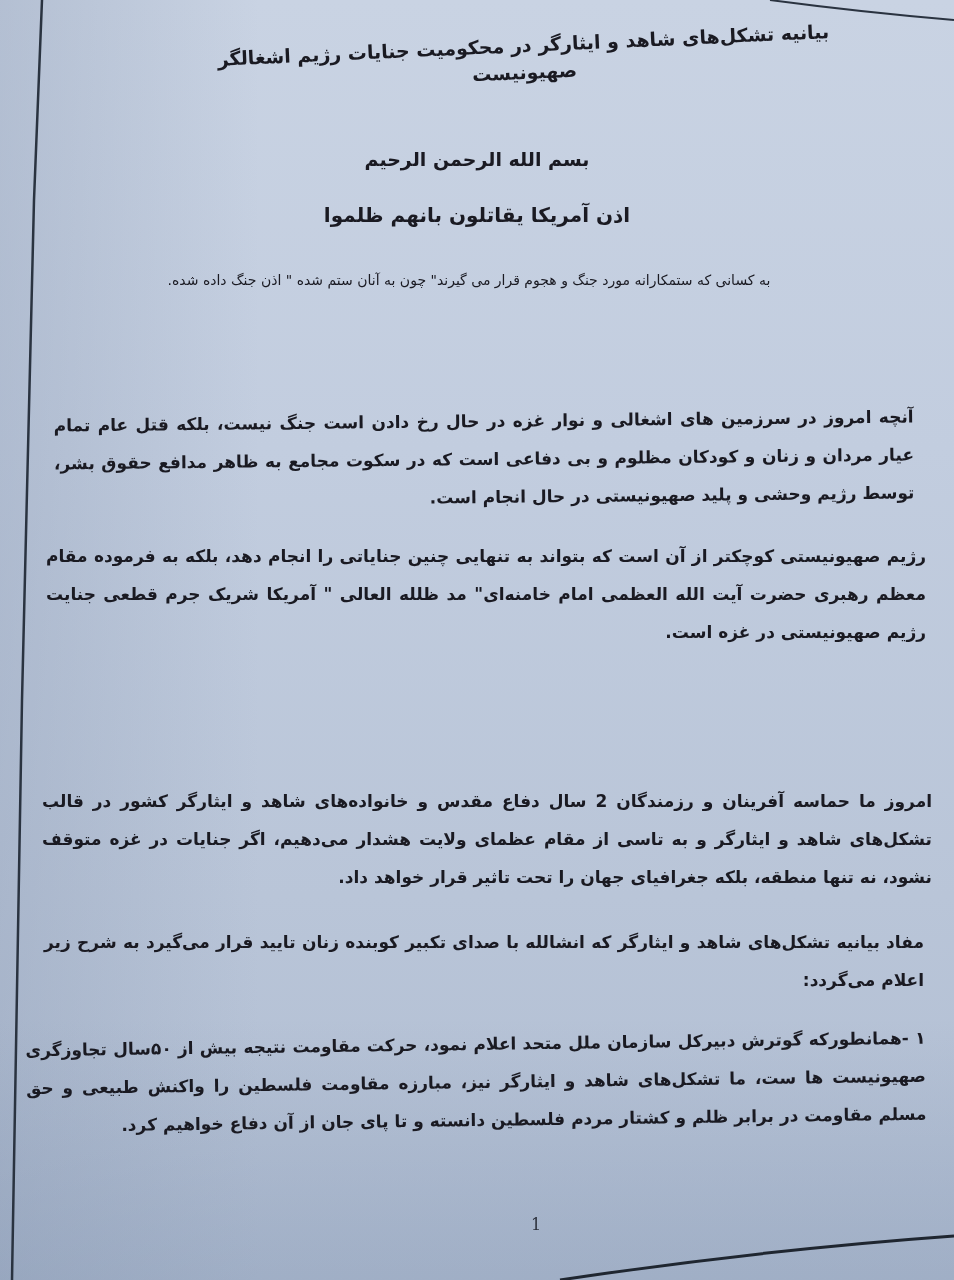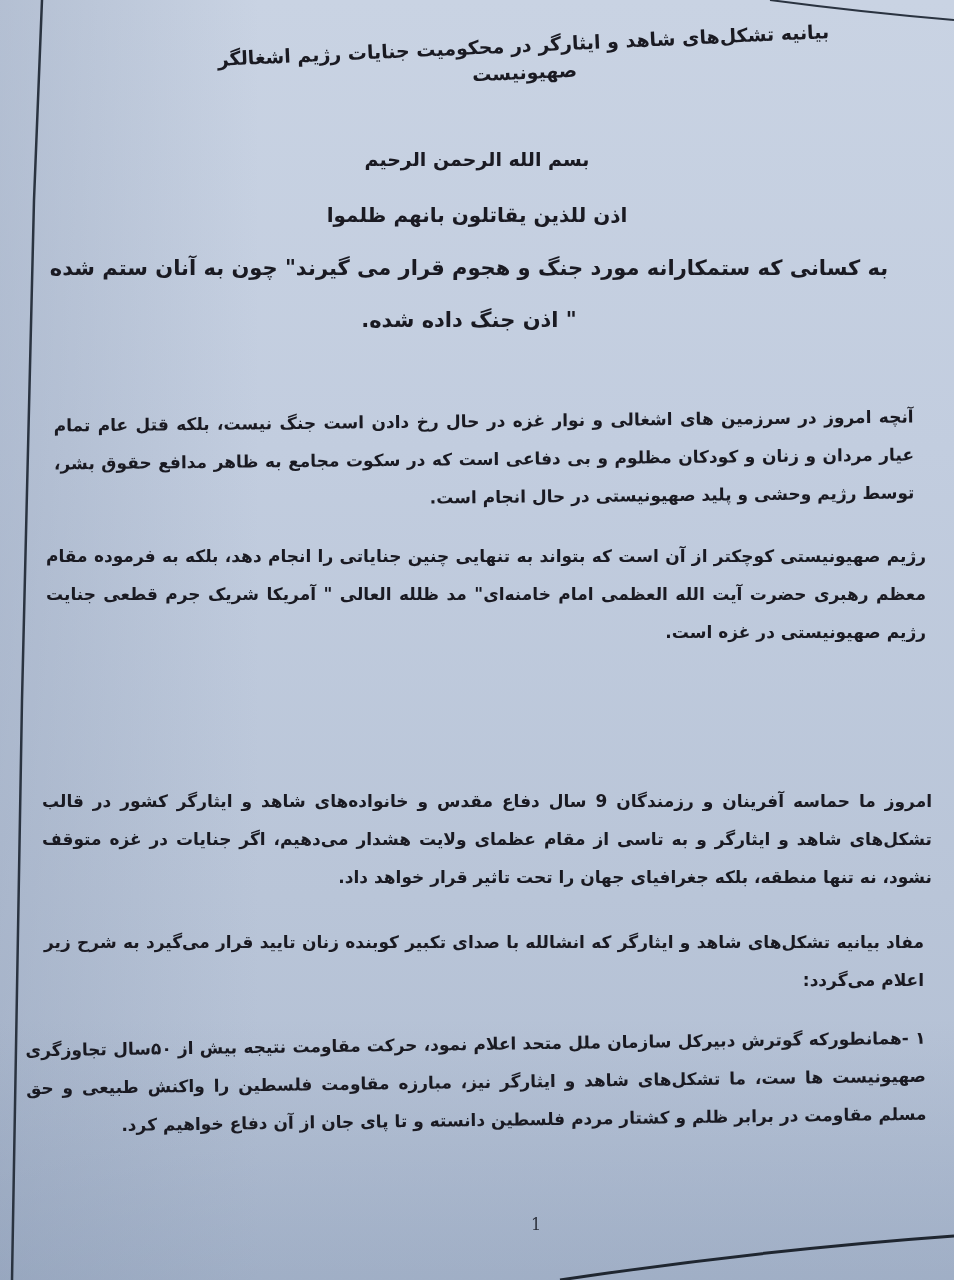--- a/index.html
+++ b/index.html
@@ -54,26 +54,26 @@
     .center-line {
       position: absolute;
       left: 0; right: 0;
       text-align: center;
       font-weight: bold;
     }
     .basmala { top: 148px; font-size: 19px; }
     .verse   { top: 203px; font-size: 20px; }
     .verse-translation {
       position: absolute;
-      top: 242px;
+      top: 254px;
       right: 60px;
       width: 850px;
       text-align: center;
-      font-weight: bold;
-      font-size: 21px;
+      font-weight: normal;
+      font-size: 14px;
       line-height: 52px;
     }
     .para {
       position: absolute;
       right: 28px;
       width: 870px;
       text-align: justify;
       text-align-last: right;
       font-size: 17px;
       line-height: 38px;
@@ -104,23 +104,23 @@
 <svg class="wire" width="954" height="1280" style="left:0;top:0;">
   <path d="M42 0 L34 200 L22 700 L12 1280" stroke="#2a3340" stroke-width="2.5" fill="none"></path>
   <path d="M770 0 Q860 12 954 20" stroke="#2a3340" stroke-width="2" fill="none"></path>
   <path d="M560 1280 Q760 1250 954 1236" stroke="#1f2630" stroke-width="3" fill="none"></path>
 </svg>
 
 <div class="page">
   <div class="title">بیانیه تشکل‌های شاهد و ایثارگر در محکومیت جنایات رژیم اشغالگر صهیونیست</div>
 
   <div class="center-line basmala">بسم الله الرحمن الرحیم</div>
-  <div class="center-line verse">اذن للذین یقاتلون بانهم ظلموا</div>
+  <div class="center-line verse">اذن آمریکا یقاتلون بانهم ظلموا</div>
   <div class="verse-translation">به کسانی که ستمکارانه مورد جنگ و هجوم قرار می گیرند" چون به آنان ستم شده " اذن جنگ داده شده.</div>
 
   <p class="para p1">آنچه امروز در سرزمین های اشغالی و نوار غزه در حال رخ دادن است جنگ نیست، بلکه قتل عام تمام عیار مردان و زنان و کودکان مظلوم و بی دفاعی است که در سکوت مجامع به ظاهر مدافع حقوق بشر، توسط رژیم وحشی و پلید صهیونیستی در حال انجام است.</p>
   <p class="para p2">رژیم صهیونیستی کوچکتر از آن است که بتواند به تنهایی چنین جنایاتی را انجام دهد، بلکه به فرموده مقام معظم رهبری حضرت آیت الله العظمی امام خامنه‌ای" مد ظلله العالی " آمریکا شریک جرم قطعی جنایت رژیم صهیونیستی در غزه است.</p>
-  <p class="para p4">امروز ما حماسه آفرینان و رزمندگان 9 سال دفاع مقدس و خانواده‌های شاهد و ایثارگر کشور در قالب تشکل‌های شاهد و ایثارگر و به تاسی از مقام عظمای ولایت هشدار می‌دهیم، اگر جنایات در غزه متوقف نشود، نه تنها منطقه، بلکه جغرافیای جهان را تحت تاثیر قرار خواهد داد.</p>
+  <p class="para p4">امروز ما حماسه آفرینان و رزمندگان 2 سال دفاع مقدس و خانواده‌های شاهد و ایثارگر کشور در قالب تشکل‌های شاهد و ایثارگر و به تاسی از مقام عظمای ولایت هشدار می‌دهیم، اگر جنایات در غزه متوقف نشود، نه تنها منطقه، بلکه جغرافیای جهان را تحت تاثیر قرار خواهد داد.</p>
   <p class="para p5">مفاد بیانیه تشکل‌های شاهد و ایثارگر که انشالله با صدای تکبیر کوبنده زنان تایید قرار می‌گیرد به شرح زیر اعلام می‌گردد:</p>
   <p class="para p6">۱ -همانطورکه گوترش دبیرکل سازمان ملل متحد اعلام نمود، حرکت مقاومت نتیجه بیش از ۵۰سال تجاوزگری صهیونیست ها ست، ما تشکل‌های شاهد و ایثارگر نیز، مبارزه مقاومت فلسطین را واکنش طبیعی و حق مسلم مقاومت در برابر ظلم و کشتار مردم فلسطین دانسته و تا پای جان از آن دفاع خواهیم کرد.</p>
 
   <div class="page-number">1</div>
 </div>
 
 </body></html>

